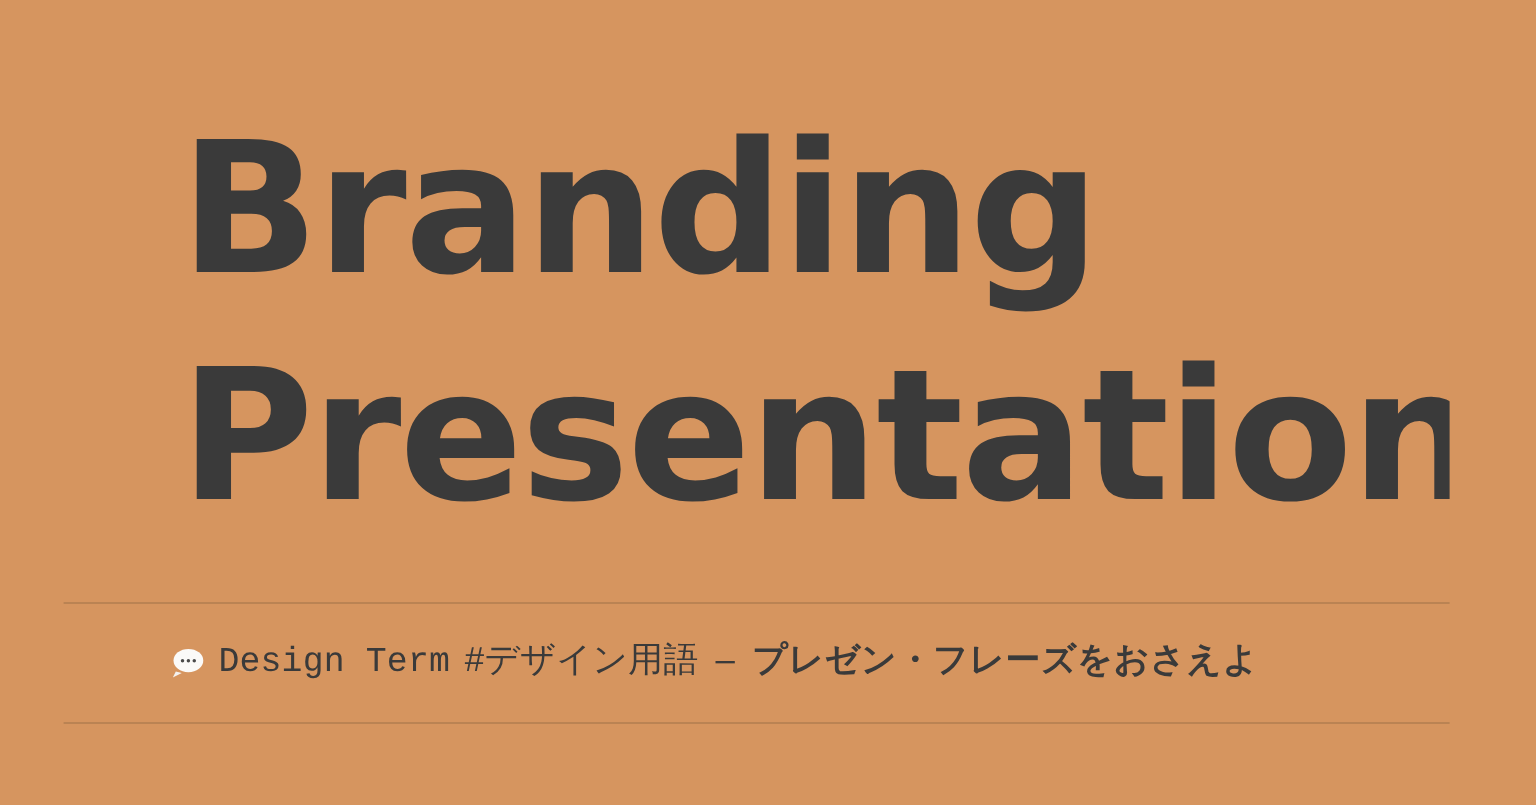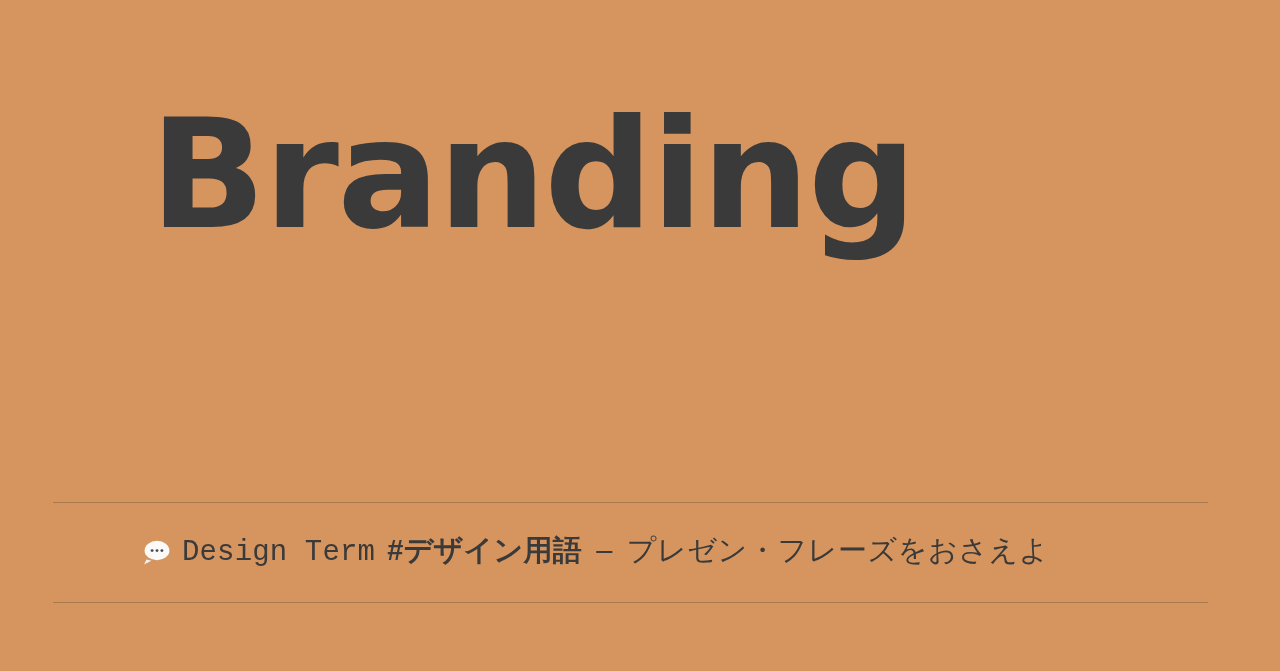--- a/index.html
+++ b/index.html
@@ -96,41 +96,42 @@
     color: #3a3a3a;
     letter-spacing: 0.005em;
   }
 
   .subtitle-text .seg-en {
     font-weight: 400;
     font-family: Liberation Mono, monospace;
   }
 
   .subtitle-text .seg-tag {
-    font-weight: 700;
+    font-weight: 400;
     letter-spacing: 0.01em;
   }
 
   .subtitle-text .seg-dash {
     font-weight: 400;
     padding: 0 2px;
   }
 
   .subtitle-text .seg-ja {
-    font-weight: 400;
+    font-weight: 700;
     letter-spacing: 0.02em;
   }
 </style>
 </head>
 <body>
 
 <div class="slide">
 
   <div class="title-block">
     <span class="title-line line-1">Branding</span>
+    <span class="title-line line-2">Presentation</span>
   </div>
 
   <div class="rule rule-top"></div>
 
   <div class="subtitle-row">
 
     <span class="bubble-icon">
       <svg viewBox="0 0 30 26" xmlns="http://www.w3.org/2000/svg" aria-hidden="true">
         <path d="M4.5 20.5 L2 25.5 L9.5 21.8 Z" fill="#f4f1ee"></path>
         <ellipse cx="15" cy="11.5" rx="12.4" ry="9.7" fill="#fbfaf8"></ellipse>

